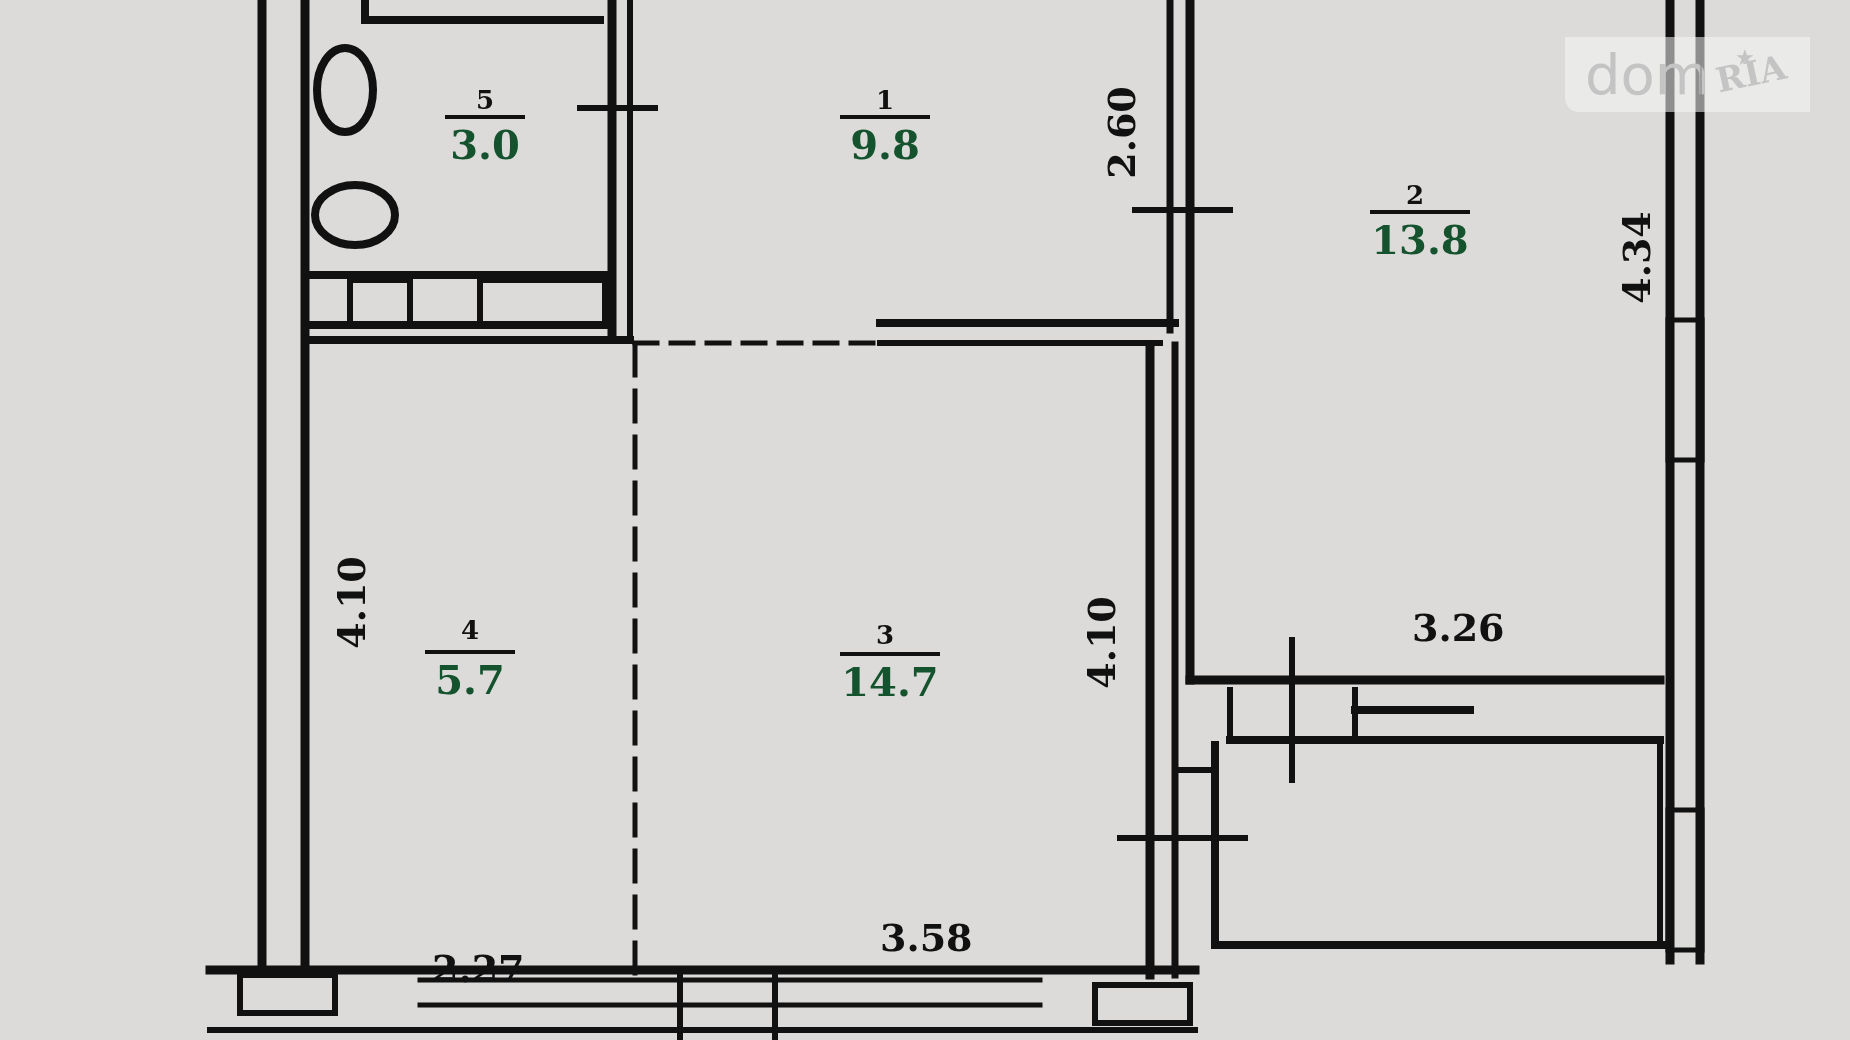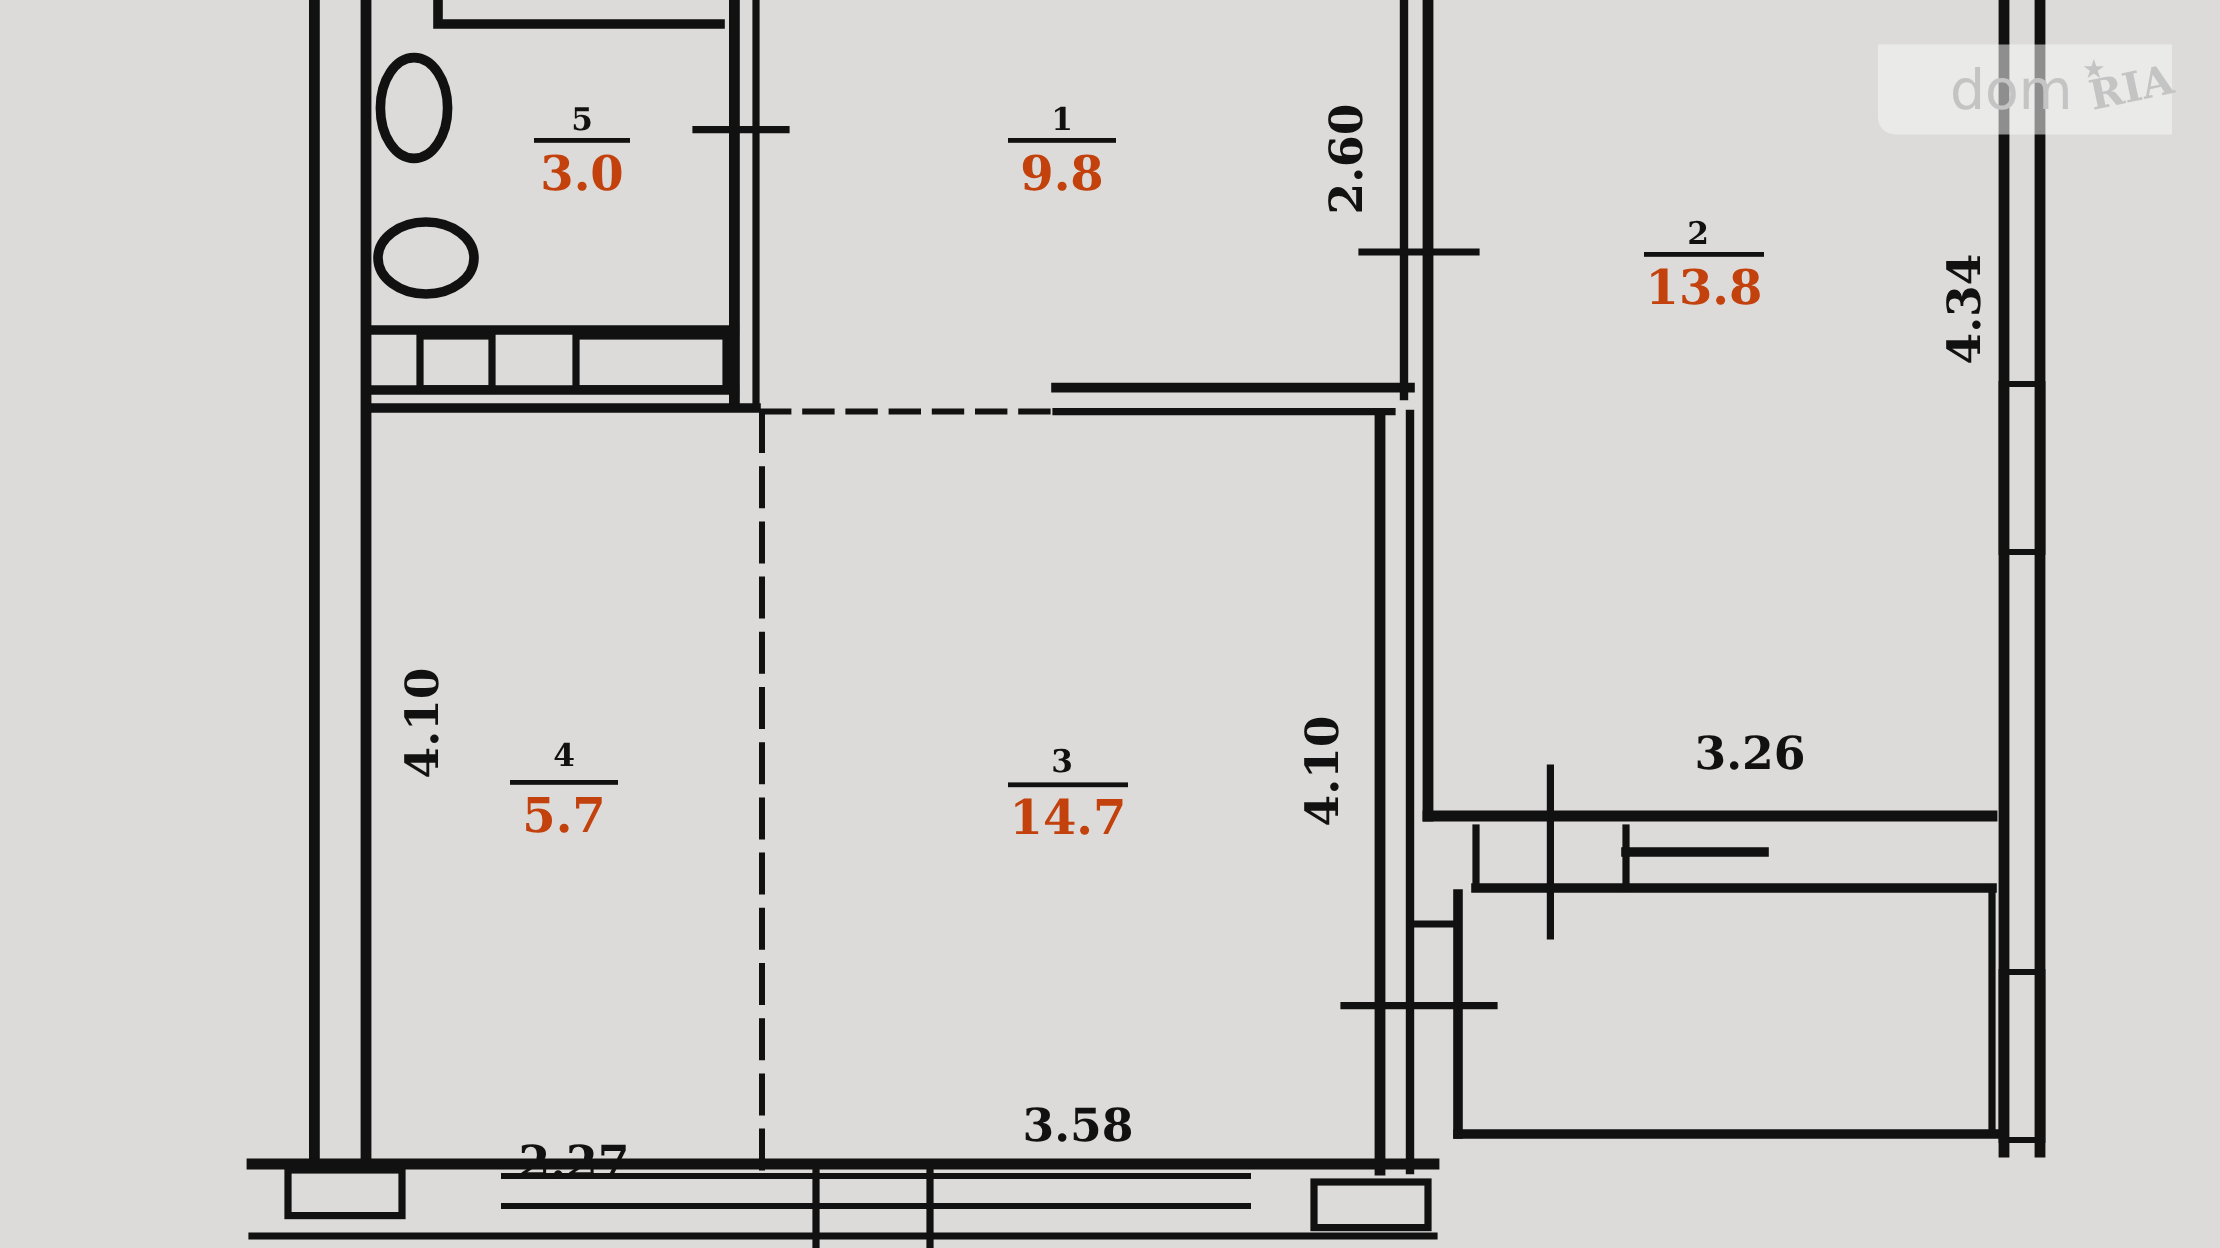--- a/index.html
+++ b/index.html
@@ -1,23 +1,23 @@
 <!DOCTYPE html>
 <html><head>
 <meta charset="utf-8">
 <style>
   html,body{margin:0;padding:0;}
   body{width:1850px;height:1040px;background:#dcdbd9;position:relative;overflow:hidden;font-family:"DejaVu Serif",serif;}
   .plan{position:absolute;left:0;top:0;width:1850px;height:1040px;}
   .room-no{position:absolute;font-size:26px;font-weight:bold;color:#111;width:60px;text-align:center;}
-  .room-area{position:absolute;font-size:40px;font-weight:bold;color:#c2410c;text-align:center;border-top:4px solid #111;padding-top:2px;}
+  .room-area{position:absolute;font-size:40px;font-weight:bold;color:#14532d;text-align:center;border-top:4px solid #111;padding-top:2px;}
   .dim{position:absolute;font-size:38px;font-weight:bold;color:#111;}
   .dim.v{transform:rotate(-90deg);transform-origin:center center;}
   .logo{position:absolute;left:1565px;top:37px;width:245px;height:75px;background:rgba(245,245,245,0.55);border-radius:0 0 0 14px;display:flex;align-items:center;}
-  .logo .dom{font-family:"DejaVu Sans",sans-serif;font-size:46px;color:#c4c4c4;padding-left:20px;width:115px;margin-left:40px;}
+  .logo .dom{font-family:"DejaVu Sans",sans-serif;font-size:56px;color:#c4c4c4;padding-left:20px;width:115px;}
   .logo .sep{width:2px;height:72px;background:#888;opacity:.6;}
   .logo .ria{font-family:"DejaVu Serif",serif;font-size:34px;font-weight:bold;color:#c4c4c4;padding-left:14px;transform:rotate(-12deg);}
 </style>
 </head>
 <body>
 
 <svg class="plan" viewBox="0 0 1850 1040" xmlns="http://www.w3.org/2000/svg">
   <g stroke="#111" fill="none" stroke-linecap="square">
 
     <line x1="262" y1="0" x2="262" y2="970" stroke-width="9"></line>
@@ -100,20 +100,20 @@
   <div class="room-no" style="left:855px;top:620px;">3</div>
   <div class="room-area" style="left:840px;top:652px;width:100px;">14.7</div>
 </div>
 
 <div class="dim v" style="left:1075px;top:110px;">2.60</div>
 <div class="dim v" style="left:1590px;top:235px;">4.34</div>
 <div class="dim" style="left:1412px;top:605px;text-align:right;">3.26</div>
 <div class="dim v" style="left:305px;top:580px;">4.10</div>
 <div class="dim v" style="left:1055px;top:620px;">4.10</div>
 <div class="dim" style="left:432px;top:946px;">2.27</div>
-<div class="dim" style="left:852px;top:915px;">3.58</div>
+<div class="dim" style="left:880px;top:915px;">3.58</div>
 
 <div class="logo">
   <span class="dom">dom</span>
   <span class="sep"></span>
   <span class="ria">RIA</span>
   <span style="position:absolute;left:170px;top:8px;color:#c4c4c4;font-size:22px;">★</span>
 </div>
 
 </body></html>

